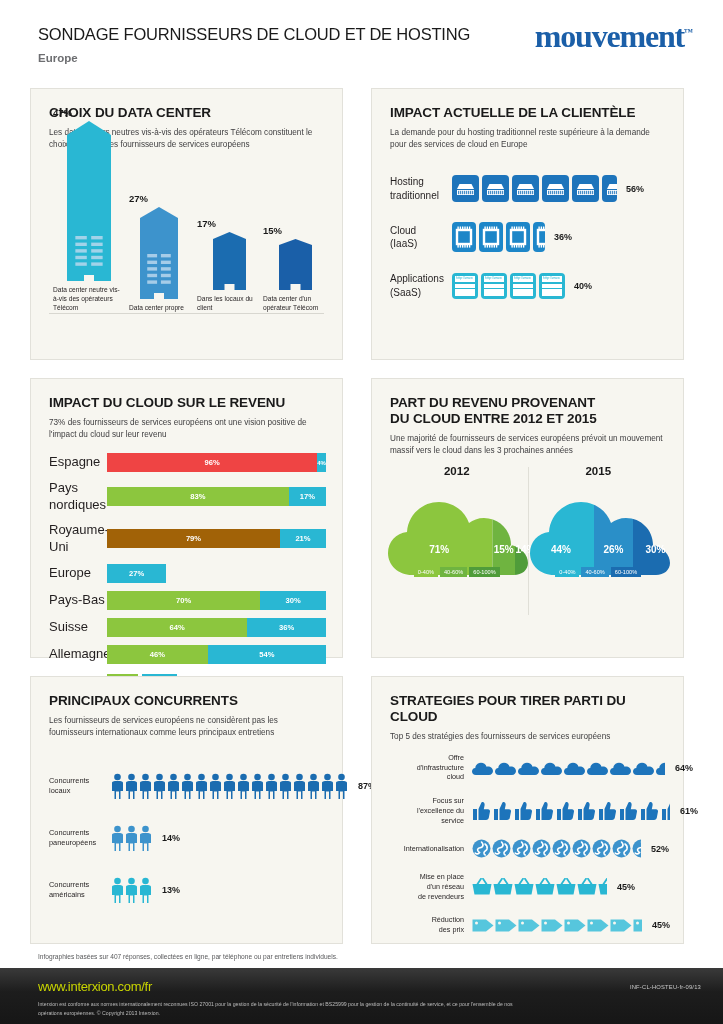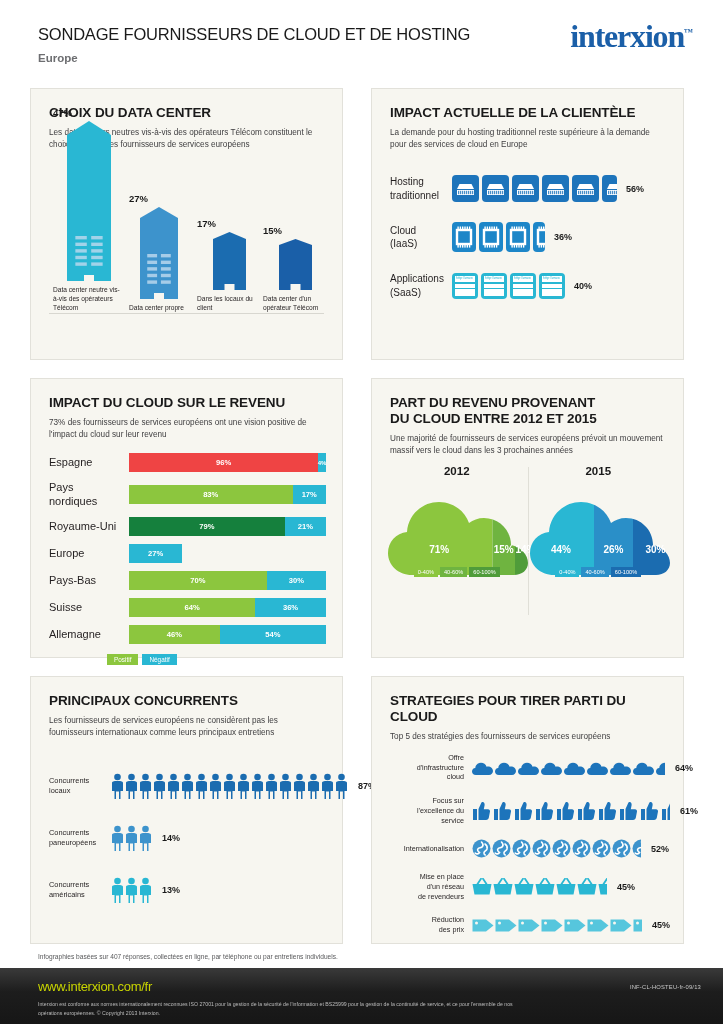--- a/index.html
+++ b/index.html
@@ -49,21 +49,21 @@
   .ic-val{font-size:9px;font-weight:bold;margin-left:9px;color:#1a1a1a;}
   .sv{width:27px;height:27px;border-radius:4px;background:#1d74bb;position:relative;overflow:hidden;flex:none;}
   .sv.part{width:15px;}
   .chip{width:24px;height:30px;border-radius:4px;background:#1d86c8;position:relative;overflow:hidden;flex:none;}
   .chip.part{width:12px;}
   .brw{width:26px;height:26px;border-radius:4px;background:#29b7d3;position:relative;overflow:hidden;flex:none;}
 
   
   .sb-wrap{position:absolute;left:18px;top:74px;right:16px;}
   .sb-row{display:flex;align-items:center;margin-bottom:8px;}
-  .sb-lbl{width:80px;font-size:11px;color:#231f20;line-height:1.3;flex:none;}
+  .sb-lbl{width:58px;font-size:13px;color:#231f20;line-height:1.3;flex:none;}
   .sb-bar{flex:1;height:19px;display:flex;overflow:hidden;}
   .sb-pos{background:#8cc63e;display:flex;align-items:center;justify-content:center;}
   .sb-neg{background:#29b7d3;display:flex;align-items:center;justify-content:center;}
   .sb-pos span,.sb-neg span{font-size:7.6px;font-weight:bold;color:#fff;}
   .lgd{display:flex;gap:4px;margin:10px 0 0 58px;}
   .lgd i{font-style:normal;font-size:6.4px;color:#fff;padding:2px 7px;display:inline-block;}
   .lgd i.g{background:#8cc63e;}
   .lgd i.b{background:#29b7d3;}
 
   
@@ -102,21 +102,21 @@
   .f-disc{position:absolute;left:38px;top:32px;right:200px;font-size:5.2px;color:#bcbcbc;line-height:1.7;}
 </style>
 </head>
 <body>
 
 <div class="page">
 
   <div class="header">
     <div class="h-title">SONDAGE FOURNISSEURS DE CLOUD ET DE HOSTING</div>
     <div class="h-sub">Europe</div>
-    <div class="logo"><span>interxion</span><span class="tm">™</span></div>
+    <div class="logo"><span>mouvement</span><span class="tm">™</span></div>
   </div>
 
   <div class="panel p1">
     <div class="p-inner">
       <div class="p-title">CHOIX DU DATA CENTER</div>
       <div class="p-sub">Les data centers neutres vis-à-vis des opérateurs Télécom constituent le choix privilégié des fournisseurs de services européens</div>
     </div>
     <div class="axis"></div>
     <div class="bld-row" id="bld-row">
         <div class="bld-col" style="left: 4px; width: 72px;">
@@ -401,21 +401,21 @@
               <span>83%</span>
             </div>
             <div class="sb-neg" style="width: 17%; background: rgb(41, 183, 211);">
               <span>17%</span>
             </div>
           </div>
         </div>
         <div class="sb-row">
           <div class="sb-lbl">Royaume-Uni</div>
           <div class="sb-bar">
-            <div class="sb-pos" style="width: 79%; background: #15803d;">
+            <div class="sb-pos" style="width: 79%; background: #a16207;">
               <span>79%</span>
             </div>
             <div class="sb-neg" style="width: 21%; background: rgb(41, 183, 211);">
               <span>21%</span>
             </div>
           </div>
         </div>
         <div class="sb-row">
           <div class="sb-lbl">Europe</div>
           <div class="sb-bar">

